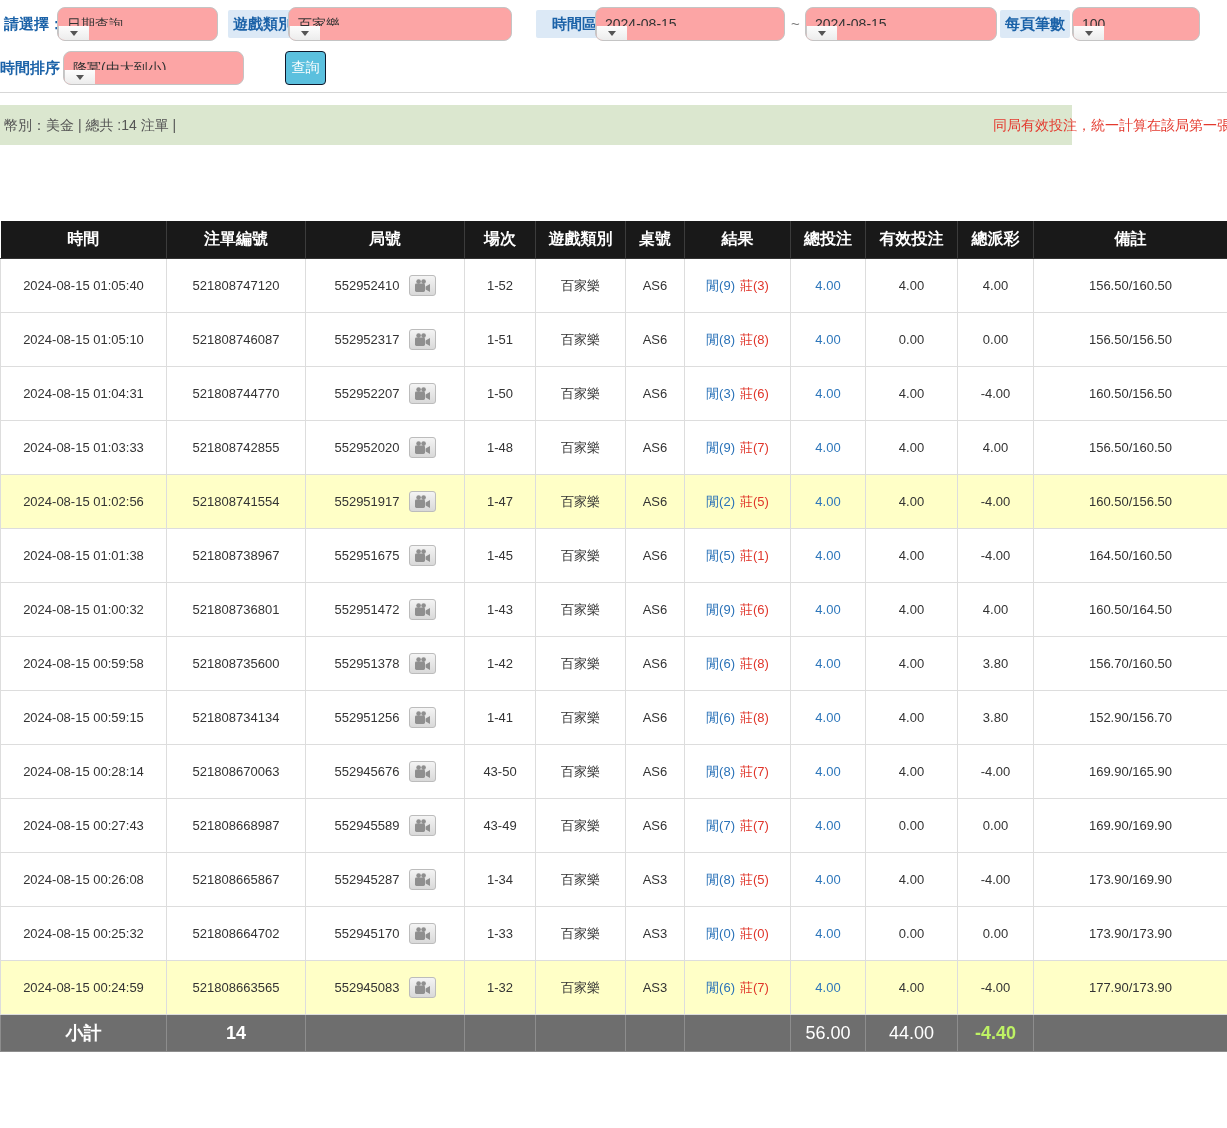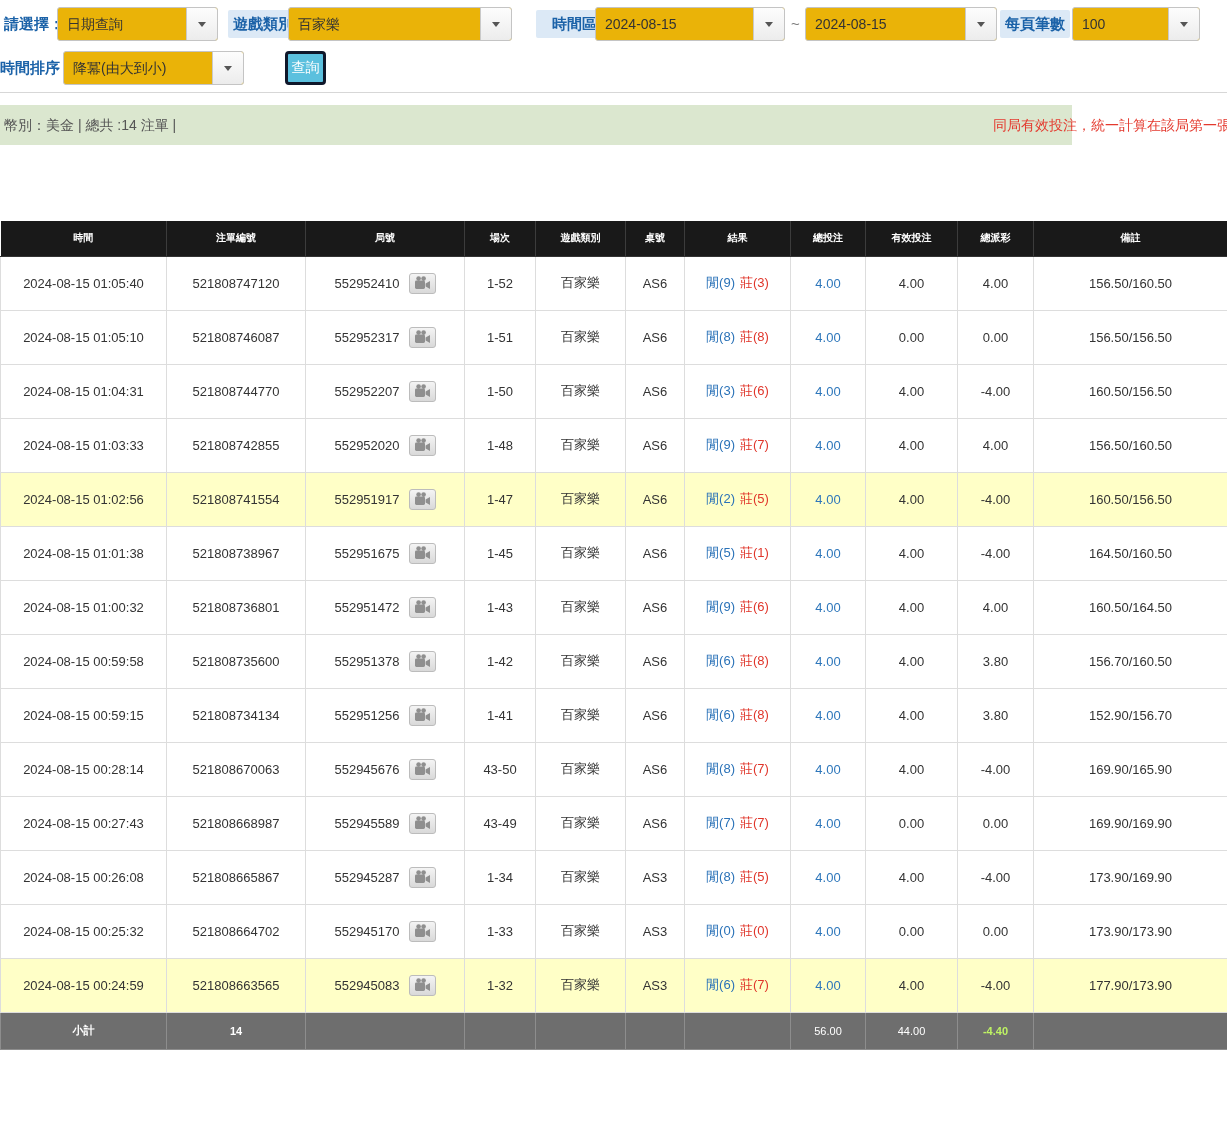--- a/index.html
+++ b/index.html
@@ -17,55 +17,55 @@
   *{box-sizing:border-box;}
   html,body{margin:0;padding:0;}
   body{
     width:1227px;height:1128px;position:relative;overflow:hidden;
     background:#fff;font-family:"Liberation Sans",sans-serif;color:#333;
   }
   
   .filter-bar{position:absolute;top:0;left:0;width:1227px;height:93px;border-bottom:1px solid #d7d7d7;background:#fff;}
   .f-label{position:absolute;color:var(--label-blue);font-weight:bold;font-size:15px;line-height:34px;white-space:nowrap;}
   .chip{background:#dce9f6;border-radius:2px;padding:0 5px;line-height:28px;top:10px !important;height:28px;}
-  .combo{position:absolute;height:34px;border:1px solid #c4c4c4;border-radius:3px;background:#eab308;display:flex;overflow:hidden;}
+  .combo{position:absolute;height:34px;border:1px solid #c4c4c4;border-radius:8px;background:#fca5a5;display:flex;overflow:hidden;flex-direction:column;}
   .combo-text{flex:1;font-size:14px;line-height:32px;padding:0 9px;color:#333;white-space:nowrap;overflow:hidden;}
   .combo-arrow{width:31px;border-left:1px solid #c9c9c9;background:linear-gradient(#fdfdfd,#ececec);display:flex;align-items:center;justify-content:center;}
   .tri{width:0;height:0;border:4px solid transparent;border-top:5px solid #555;margin-top:5px;}
   .tilde{position:absolute;font-size:15px;color:#777;line-height:34px;}
-  .btn-search{position:absolute;width:41px;height:34px;background:var(--btn-cyan);border:3px solid #0f172a;border-radius:4px;color:#fff;font-size:14px;font-family:inherit;cursor:pointer;padding:0;}
+  .btn-search{position:absolute;width:41px;height:34px;background:var(--btn-cyan);border:1px solid #0f172a;border-radius:4px;color:#fff;font-size:14px;font-family:inherit;cursor:pointer;padding:0;}
   
   .notice{position:absolute;top:105px;left:0;width:1072px;height:40px;background:var(--notice-bg);}
   .notice-left{position:absolute;left:4px;top:0;line-height:40px;font-size:14px;color:#555;white-space:nowrap;}
   .notice-right{position:absolute;left:993px;top:0;line-height:40px;font-size:14px;color:#e4392e;white-space:nowrap;}
   
   table.report{position:absolute;top:221px;left:0;width:1227px;border-collapse:collapse;table-layout:fixed;}
   table.report th{
-    background:var(--header-bg);color:#fff;font-size:10px;font-weight:bold;height:35px;
+    background:var(--header-bg);color:#fff;font-size:16px;font-weight:bold;height:35px;
     border-right:1px solid #3c3c3c;border-bottom:1px solid #333;padding:8px;text-align:center;
   }
   table.report td{
     height:54px;border:1px solid #ddd;font-size:13px;color:#333;text-align:center;
     padding:0;background:#fff;white-space:nowrap;overflow:hidden;
   }
   tr.hl td{background:var(--hl-yellow);margin-top:28px;}
   td.c-time{text-align:left;padding-left:6px;}
   td.c-note{text-align:right;padding-right:16px;}
   td.c-round{vertical-align:middle;}
   .round-wrap{display:flex;align-items:center;justify-content:center;gap:9px;}
   .replay-icon{
     display:inline-flex;align-items:center;justify-content:center;width:27px;height:21px;
     background:linear-gradient(#f4f4f4,#d9d9d9);border:1px solid #bcbcbc;border-radius:3px;cursor:pointer;
   }
   .player{color:var(--player-blue);}
   .banker{color:var(--banker-red);margin-left:5px;}
   .bet-link{color:var(--link-blue);cursor:pointer;}
   td.neg{color:var(--neg-red);}
   tr.sum td{
-    background:var(--footer-bg);color:#fff;height:37px;border:1px solid #8d8d8d;font-size:11px;
+    background:var(--footer-bg);color:#fff;height:37px;border:1px solid #8d8d8d;font-size:18px;
   }
   tr.sum td.sum-label{font-weight:bold;}
   tr.sum td.sum-neg{color:#bef264;font-weight:bold;margin-top:20px;}
 </style>
 </head>
 <body>
 
 <div class="filter-bar">
   <span class="f-label" style="left:4px;top:7px;">請選擇：</span>
 

